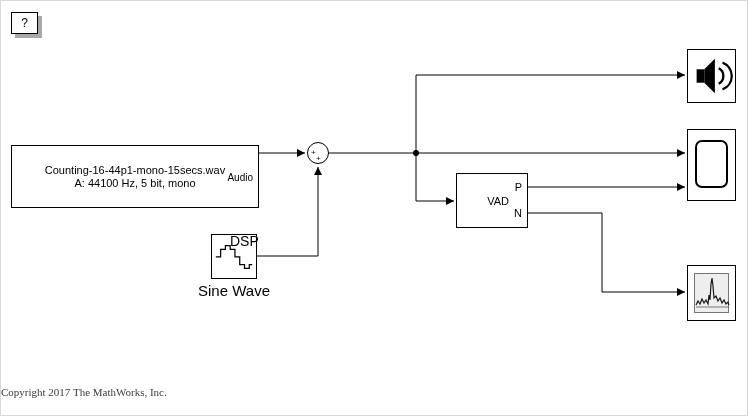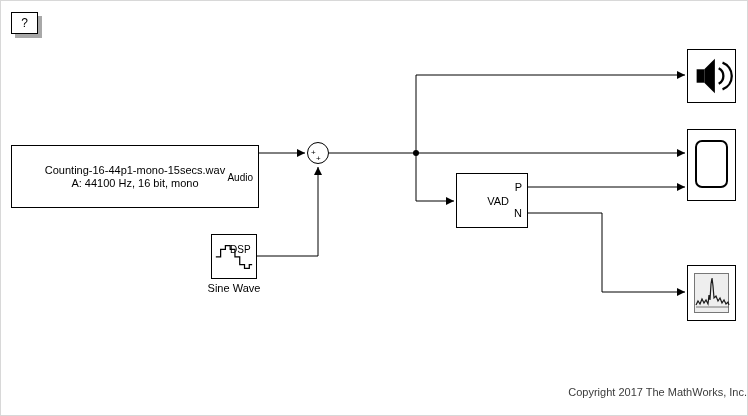--- a/index.html
+++ b/index.html
@@ -58,25 +58,25 @@
   .sum-block span {
     position: absolute; font-size: 8px; line-height: 8px;
   }
   .sum-plus-left  { left: 3px; top: 6px; }
   .sum-plus-bottom{ left: 8px; top: 12px; }
 
   
   .sine-block { left: 210px; top: 233px; width: 46px; height: 45px; }
   .sine-block .dsp-tag {
     position: absolute; top: 1px; left: 18px;
-    font-size: 10px; line-height: 10px; margin-top: 9px;
+    font-size: 14px; line-height: 10px;
   }
   .sine-caption {
     position: absolute; left: 190px; top: 281px; width: 86px;
-    text-align: center; font-size: 11px;
+    text-align: center; font-size: 15px;
   }
 
   
   .vad-block { left: 455px; top: 172px; width: 72px; height: 55px; }
   .vad-block .vad-label {
     position: absolute; left: 0; right: 18px; top: 50%;
     transform: translateY(-50%);
     text-align: right; font-size: 11px;
   }
   .vad-block .port-p { position: absolute; right: 5px; top: 7px;  font-size: 11px; }
@@ -94,21 +94,21 @@
   .spectrum-frame {
     position: absolute; left: 6px; right: 6px; top: 7px; bottom: 7px;
     border: 1px solid #777; background: #eeeeee; box-sizing: border-box;
   }
   .spectrum-frame svg { position: absolute; left: 0; top: 0; }
 
   .icon-svg { display: block; width: 100%; height: 100%; }
 
   .copyright {
     position: absolute; left: 0; right: 0; top: 385px;
-    text-align: right; font-size: 11px; color: #3c3c3c;
+    text-align: left; font-size: 11px; color: #3c3c3c; font-family: Liberation Serif, serif;
   }
 </style>
 </head>
 <body>
 
 <div class="canvas">
 
   <svg class="wires" viewBox="0 0 748 416" xmlns="http://www.w3.org/2000/svg">
     <defs>
       <marker id="arrow" markerWidth="10" markerHeight="8" refX="8" refY="4" orient="auto" markerUnits="userSpaceOnUse">
@@ -124,21 +124,21 @@
     <polyline points="527,212 601,212 601,291 684,291" fill="none" stroke="#000" stroke-width="1" marker-end="url(#arrow)"></polyline>
     <circle cx="415" cy="152" r="3" fill="#000"></circle>
   </svg>
 
   <div class="block help-block">
     <span>?</span>
   </div>
 
   <div class="block audio-block">
     <div>Counting-16-44p1-mono-15secs.wav</div>
-    <div>A: 44100 Hz, 16 bit, mono</div>
+    <div>A: 44100 Hz, 5 bit, mono</div>
     <span class="port-out">Audio</span>
   </div>
 
   <div class="block sum-block">
     <span class="sum-plus-left">+</span>
     <span class="sum-plus-bottom">+</span>
   </div>
 
   <div class="block sine-block">
     <span class="dsp-tag">DSP</span>

